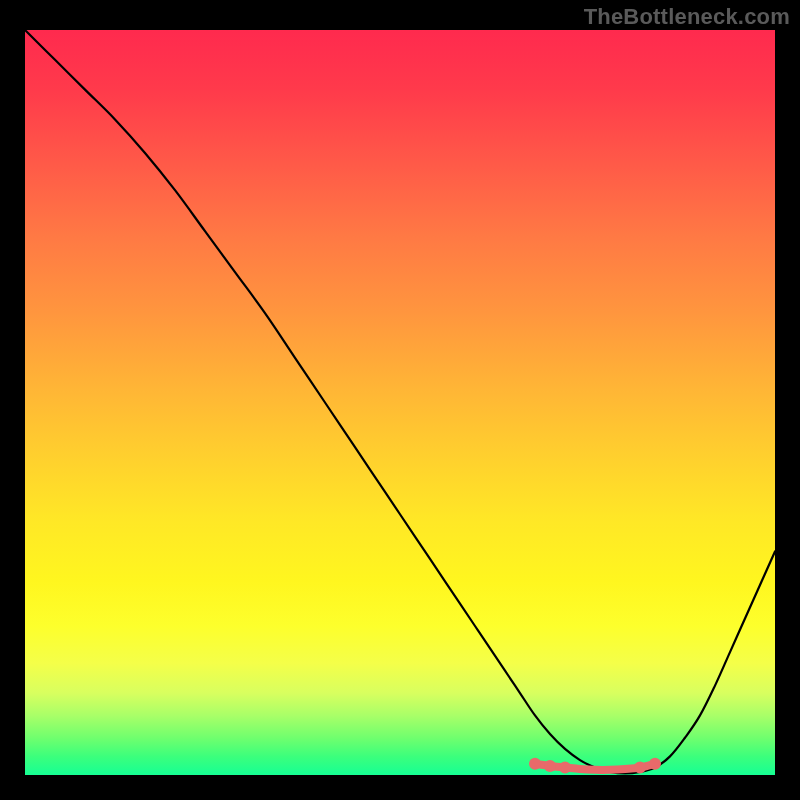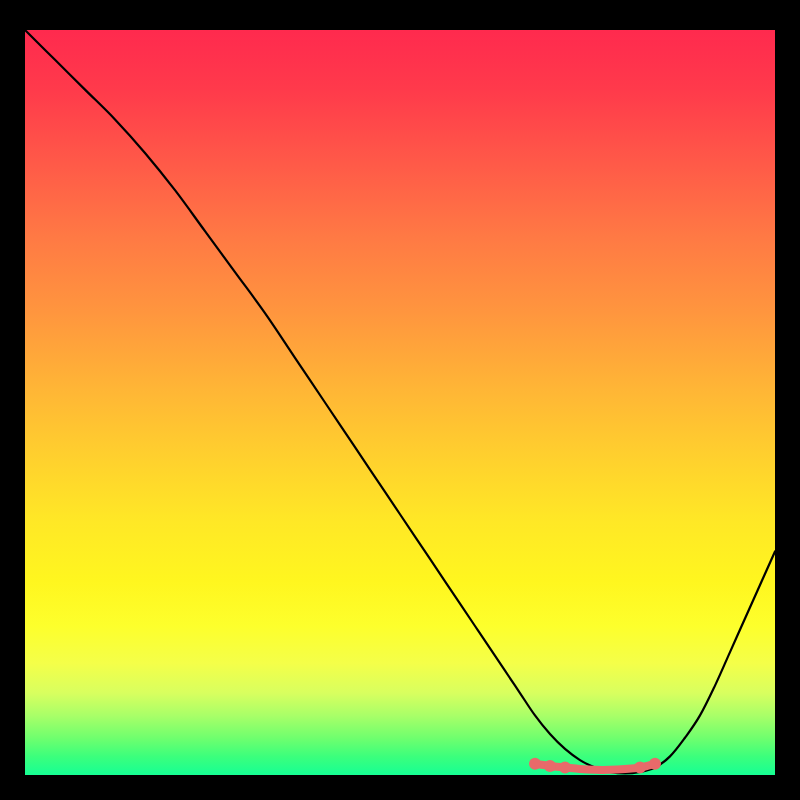--- a/index.html
+++ b/index.html
@@ -66,20 +66,21 @@
     stroke-linecap: round;
   }
   .accent-dot {
     fill: #e86a6a;
   }
 </style>
 </head>
 <body>
 <div class="frame">
 
+  <div class="watermark">TheBottleneck.com</div>
 
   <div class="plot">
     <svg class="curve" viewBox="0 0 750 745" preserveAspectRatio="none">
       <path id="main-curve" class="curve-path" d="M 0 0 C 5.3999999999999995 5.364000000000012, 19.200000000000003 19.072000000000067, 30 29.800000000000068 C 40.8 40.52800000000007, 49.2 48.87200000000004, 60 59.60000000000002 C 70.8 70.328, 79.2 78.00149999999996, 90 89.39999999999998 C 100.8 100.79849999999999, 109.2 110.18550000000008, 120 122.92500000000007 C 130.8 135.66450000000006, 139.2 146.09449999999998, 150 160.17499999999995 C 160.8 174.25549999999993, 169.2 186.39899999999997, 180 201.14999999999998 C 190.8 215.90099999999998, 199.20000000000002 227.37399999999994, 210.00000000000003 242.12499999999994 C 220.80000000000004 256.876, 229.20000000000002 267.67850000000004, 240 283.1 C 250.79999999999998 298.5215, 259.2 311.70799999999997, 270 327.79999999999995 C 280.8 343.89199999999994, 289.2 356.408, 300 372.5 C 310.8 388.592, 319.2 401.108, 330 417.2 C 340.8 433.292, 349.2 445.808, 360 461.9 C 370.8 477.99199999999996, 379.2 490.50800000000004, 390 506.6 C 400.8 522.692, 409.20000000000005 535.208, 420.00000000000006 551.3 C 430.80000000000007 567.3919999999999, 439.2 579.908, 450 596 C 460.8 612.092, 471.9 628.6310000000001, 480 640.7 C 488.1 652.769, 489.59999999999997 655.004, 495 663.05 C 500.40000000000003 671.0959999999999, 504.6000000000001 678.0245, 510.00000000000006 685.4 C 515.4000000000001 692.7755, 519.6 697.9905, 525 704.025 C 530.4 710.0595, 534.6 714.2315, 540 718.925 C 545.4 723.6184999999999, 549.6 726.7475000000001, 555 730.1 C 560.4 733.4525, 564.6 735.4044, 570 737.55 C 575.4 739.6955999999999, 579.6 740.9472, 585 742.02 C 590.4 743.0928, 594.6 743.51, 600 743.51 C 605.4 743.51, 609.6 743.0928, 615 742.02 C 620.4 740.9472, 624.6 740.3661, 630 737.55 C 635.4 734.7339, 639.6 731.739, 645 726.375 C 650.4 721.011, 654.6 715.1255, 660 707.75 C 665.4 700.3745, 669.6 694.7869999999999, 675 685.4 C 680.4 676.013, 684.6 666.9985, 690 655.6 C 695.4 644.2015, 699.6 634.144, 705 622.075 C 710.4 610.0060000000001, 714.6 600.6189999999999, 720 588.55 C 725.4 576.481, 729.6 567.0939999999999, 735 555.025 C 740.4 542.956, 747.3 527.5345, 750 521.5"></path>
       <path id="accent-curve" class="accent-path" d="M 510.00000000000006 733.825 C 512.7 734.2273, 519.6 735.3895, 525 736.06 C 530.4 736.7304999999999, 534.6 737.0136, 540 737.55 C 545.4 738.0863999999999, 549.6 738.6377, 555 739.04 C 560.4 739.4422999999999, 564.6 739.6509, 570 739.785 C 575.4 739.9191, 579.6 739.9191, 585 739.785 C 590.4 739.6509, 594.6 739.4422999999999, 600 739.04 C 605.4 738.6377, 609.6 738.4887, 615 737.55 C 620.4 736.6112999999999, 627.3 734.4955, 630 733.825"></path>
       <g id="accent-dots">
           <circle cx="510.00000000000006" cy="733.825" r="6" class="accent-dot"></circle>
           <circle cx="525" cy="736.06" r="6" class="accent-dot"></circle>
           <circle cx="540" cy="737.55" r="6" class="accent-dot"></circle>
           <circle cx="615" cy="737.55" r="6" class="accent-dot"></circle>

